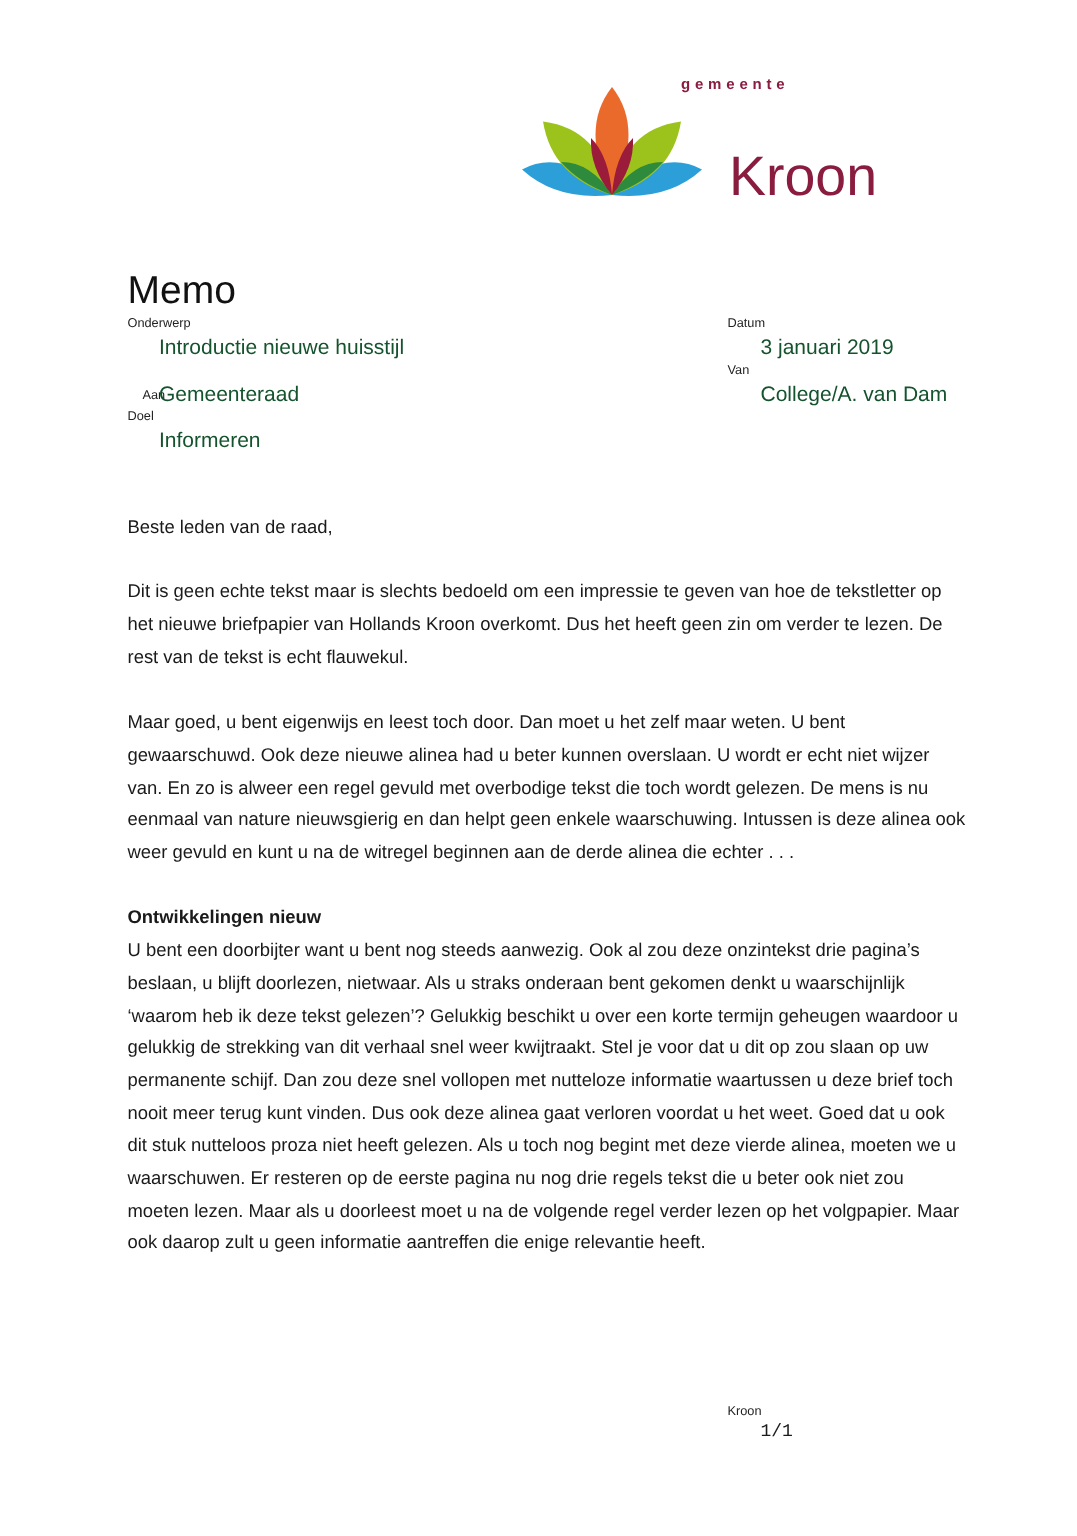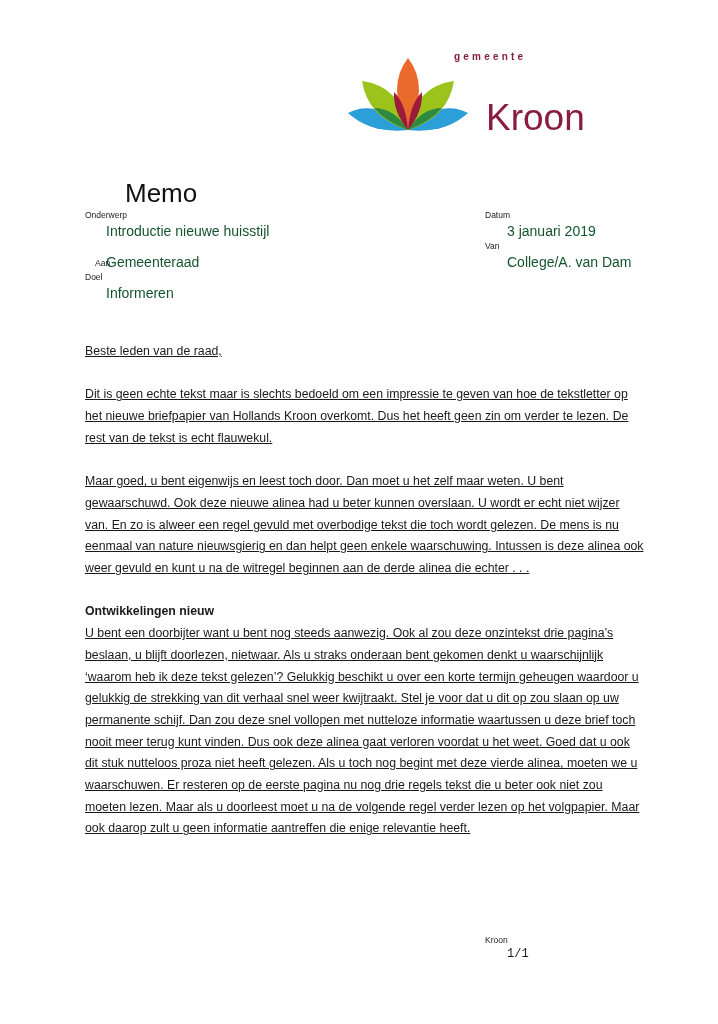--- a/index.html
+++ b/index.html
@@ -13,29 +13,29 @@
       position: absolute; left: 108px; top: 3px; font-size: 10px; letter-spacing: 3.2px;
       color: #8a1c3f; font-weight: bold;
     }
     .logo .name1 {
       position: absolute; left: 123px; top: 13px; font-size: 37px; line-height: 37px; color: #8a1c3f;
     }
     .logo .name2 {
       position: absolute; left: 140px; top: 51px; font-size: 37px; line-height: 37px; color: #8a1c3f;
     }
     .memo-title {
-      position: absolute; left: 85px; top: 178px; font-size: 26px; line-height: 30px; color: #111; margin-left: 40px;
+      position: absolute; left: 85px; top: 178px; font-size: 26px; line-height: 30px; color: #111;
     }
     .lbl { position: absolute; font-size: 8.5px; color: #222; }
     .val { position: absolute; font-size: 14px; color: #14532d; }
     .body-text {
       position: absolute; left: 85px; top: 341px; width: 560px;
       font-size: 12.3px; line-height: 21.7px; color: #1a1a1a;
     }
-    .body-text p { margin: 0; text-decoration: underline; }
+    .body-text p { margin: 0; }
     .body-text .gap { height: 21.7px; }
     .body-text h3 { margin: 0; font-size: 12.3px; font-weight: bold; line-height: 21.7px; }
     .footer-lbl { position: absolute; left: 485px; top: 935px; font-size: 8.5px; color: #222; }
     .footer-val { position: absolute; left: 507px; top: 947px; font-size: 12px; color: #1a1a1a; font-family: Liberation Mono, monospace; }
   </style>
 </head>
 <body>
 
 <div class="logo">
   <svg class="flower" viewBox="0 0 125 82">

